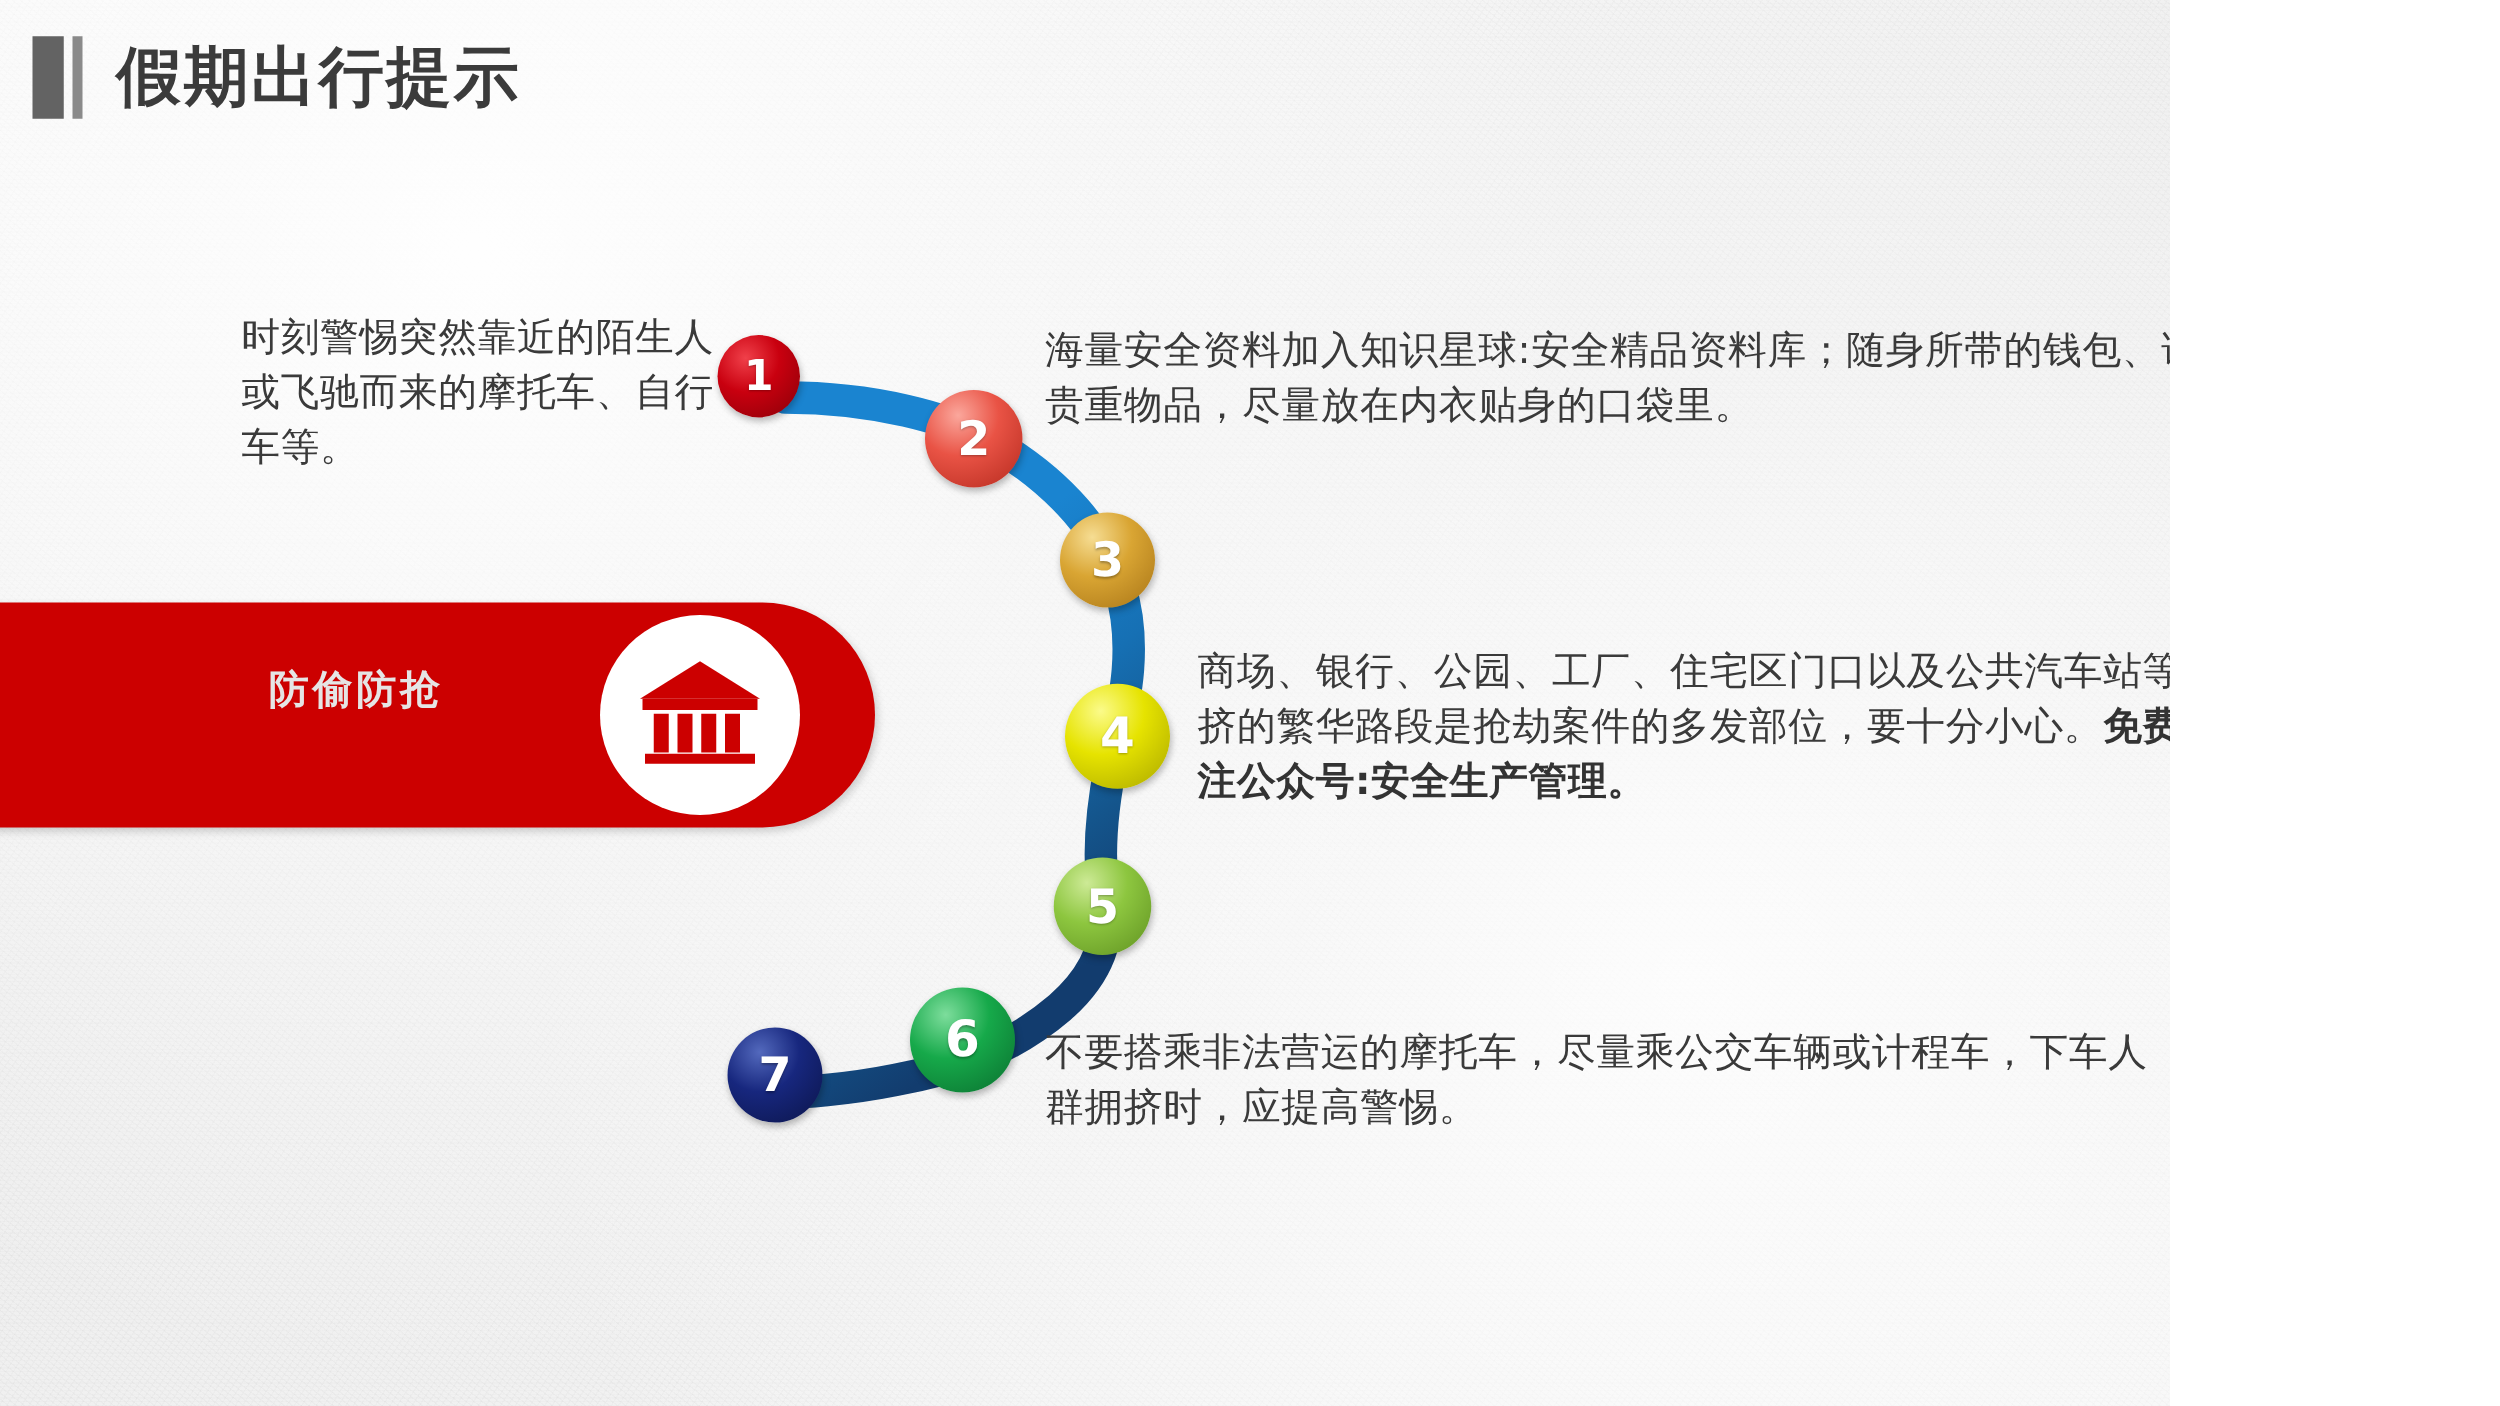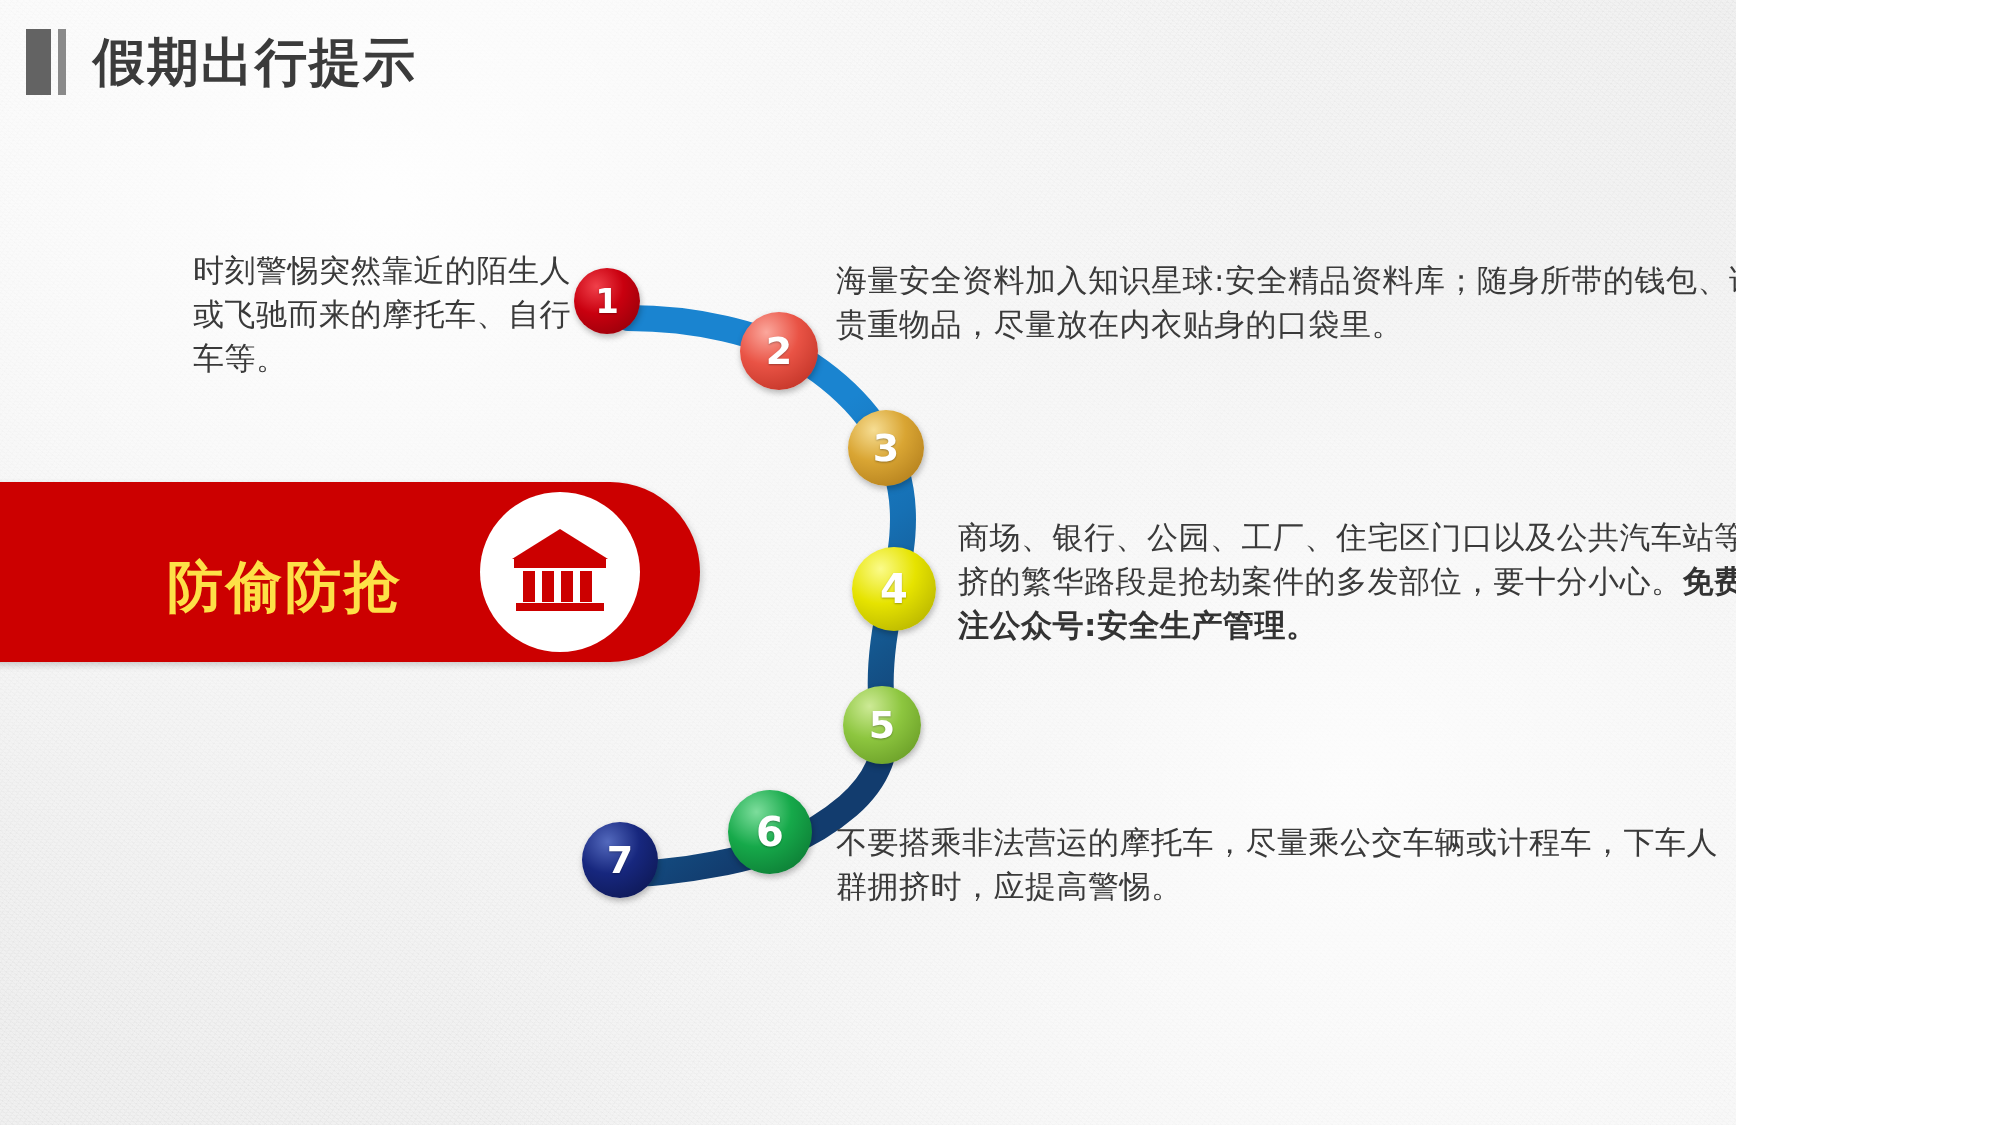--- a/index.html
+++ b/index.html
@@ -64,26 +64,26 @@
     width: 760px;
     height: 180px;
     background: #cc0000;
     border-top-right-radius: 92px;
     border-bottom-right-radius: 92px;
     box-shadow: 2px 3px 7px rgba(0,0,0,0.18);
   }
   #banner-label {
     position: absolute;
     left: 180px;
-    top: 68px;
+    top: 48px;
     width: 330px;
     text-align: center;
-    font-size: 56px;
+    font-size: 32px;
     font-weight: bold;
-    color: #fde047;
+    color: #e5e5e5;
     letter-spacing: 3px;
     white-space: nowrap;
   }
   #banner-icon-circle {
     position: absolute;
     left: 540px;
     top: 10px;
     width: 160px;
     height: 160px;
     border-radius: 50%;

